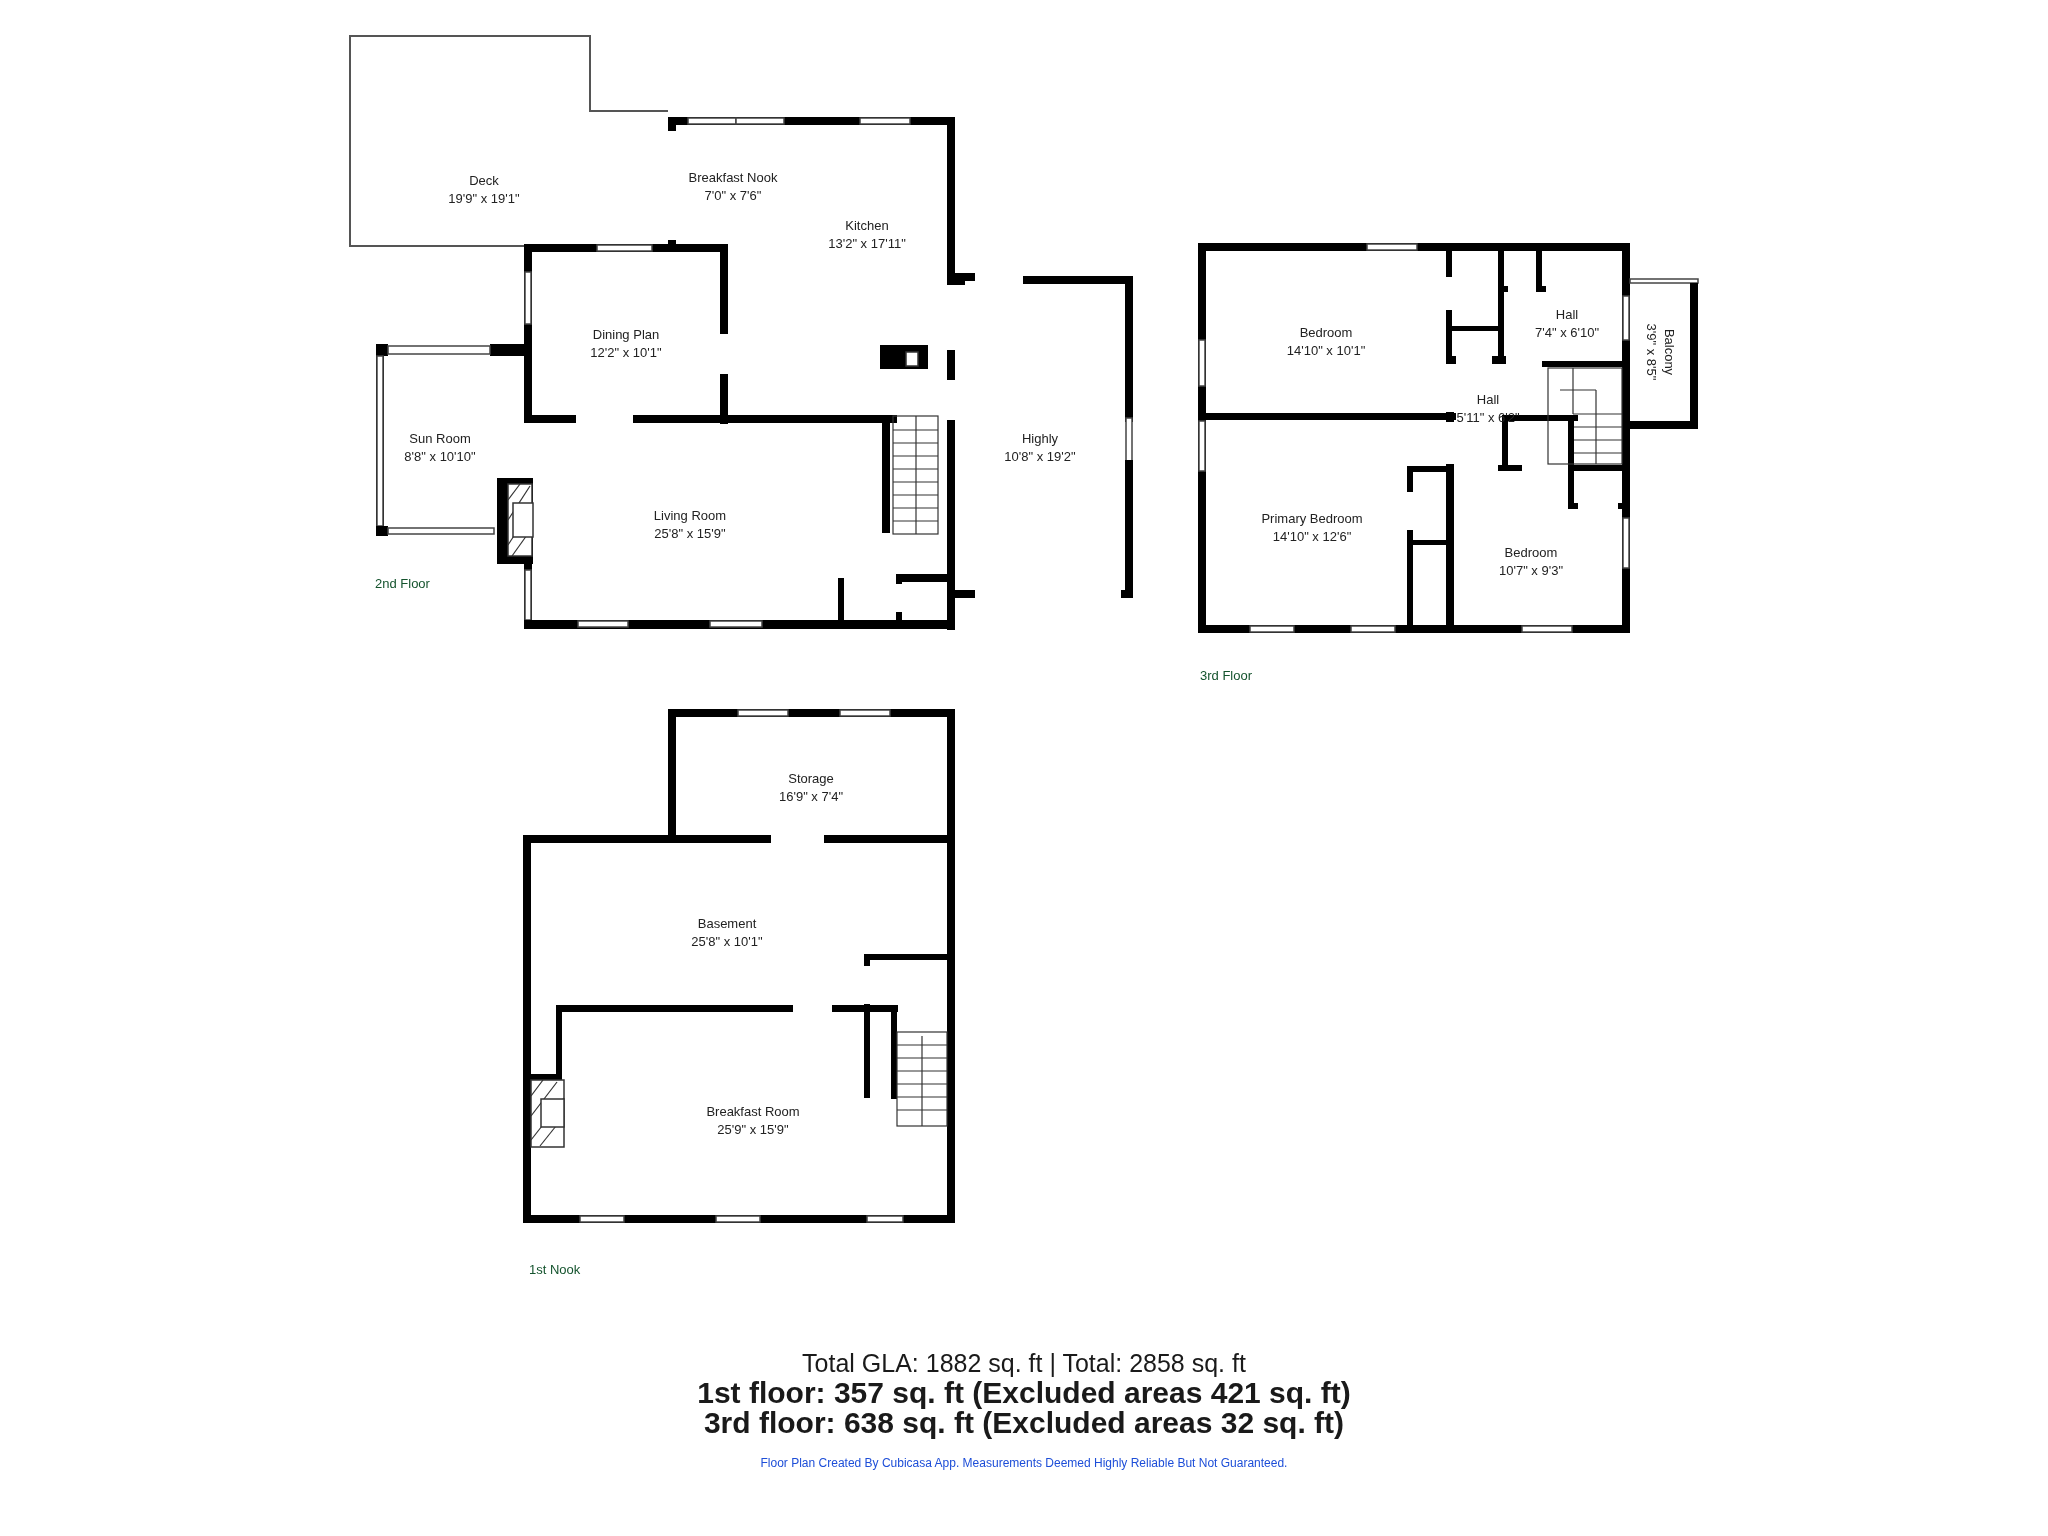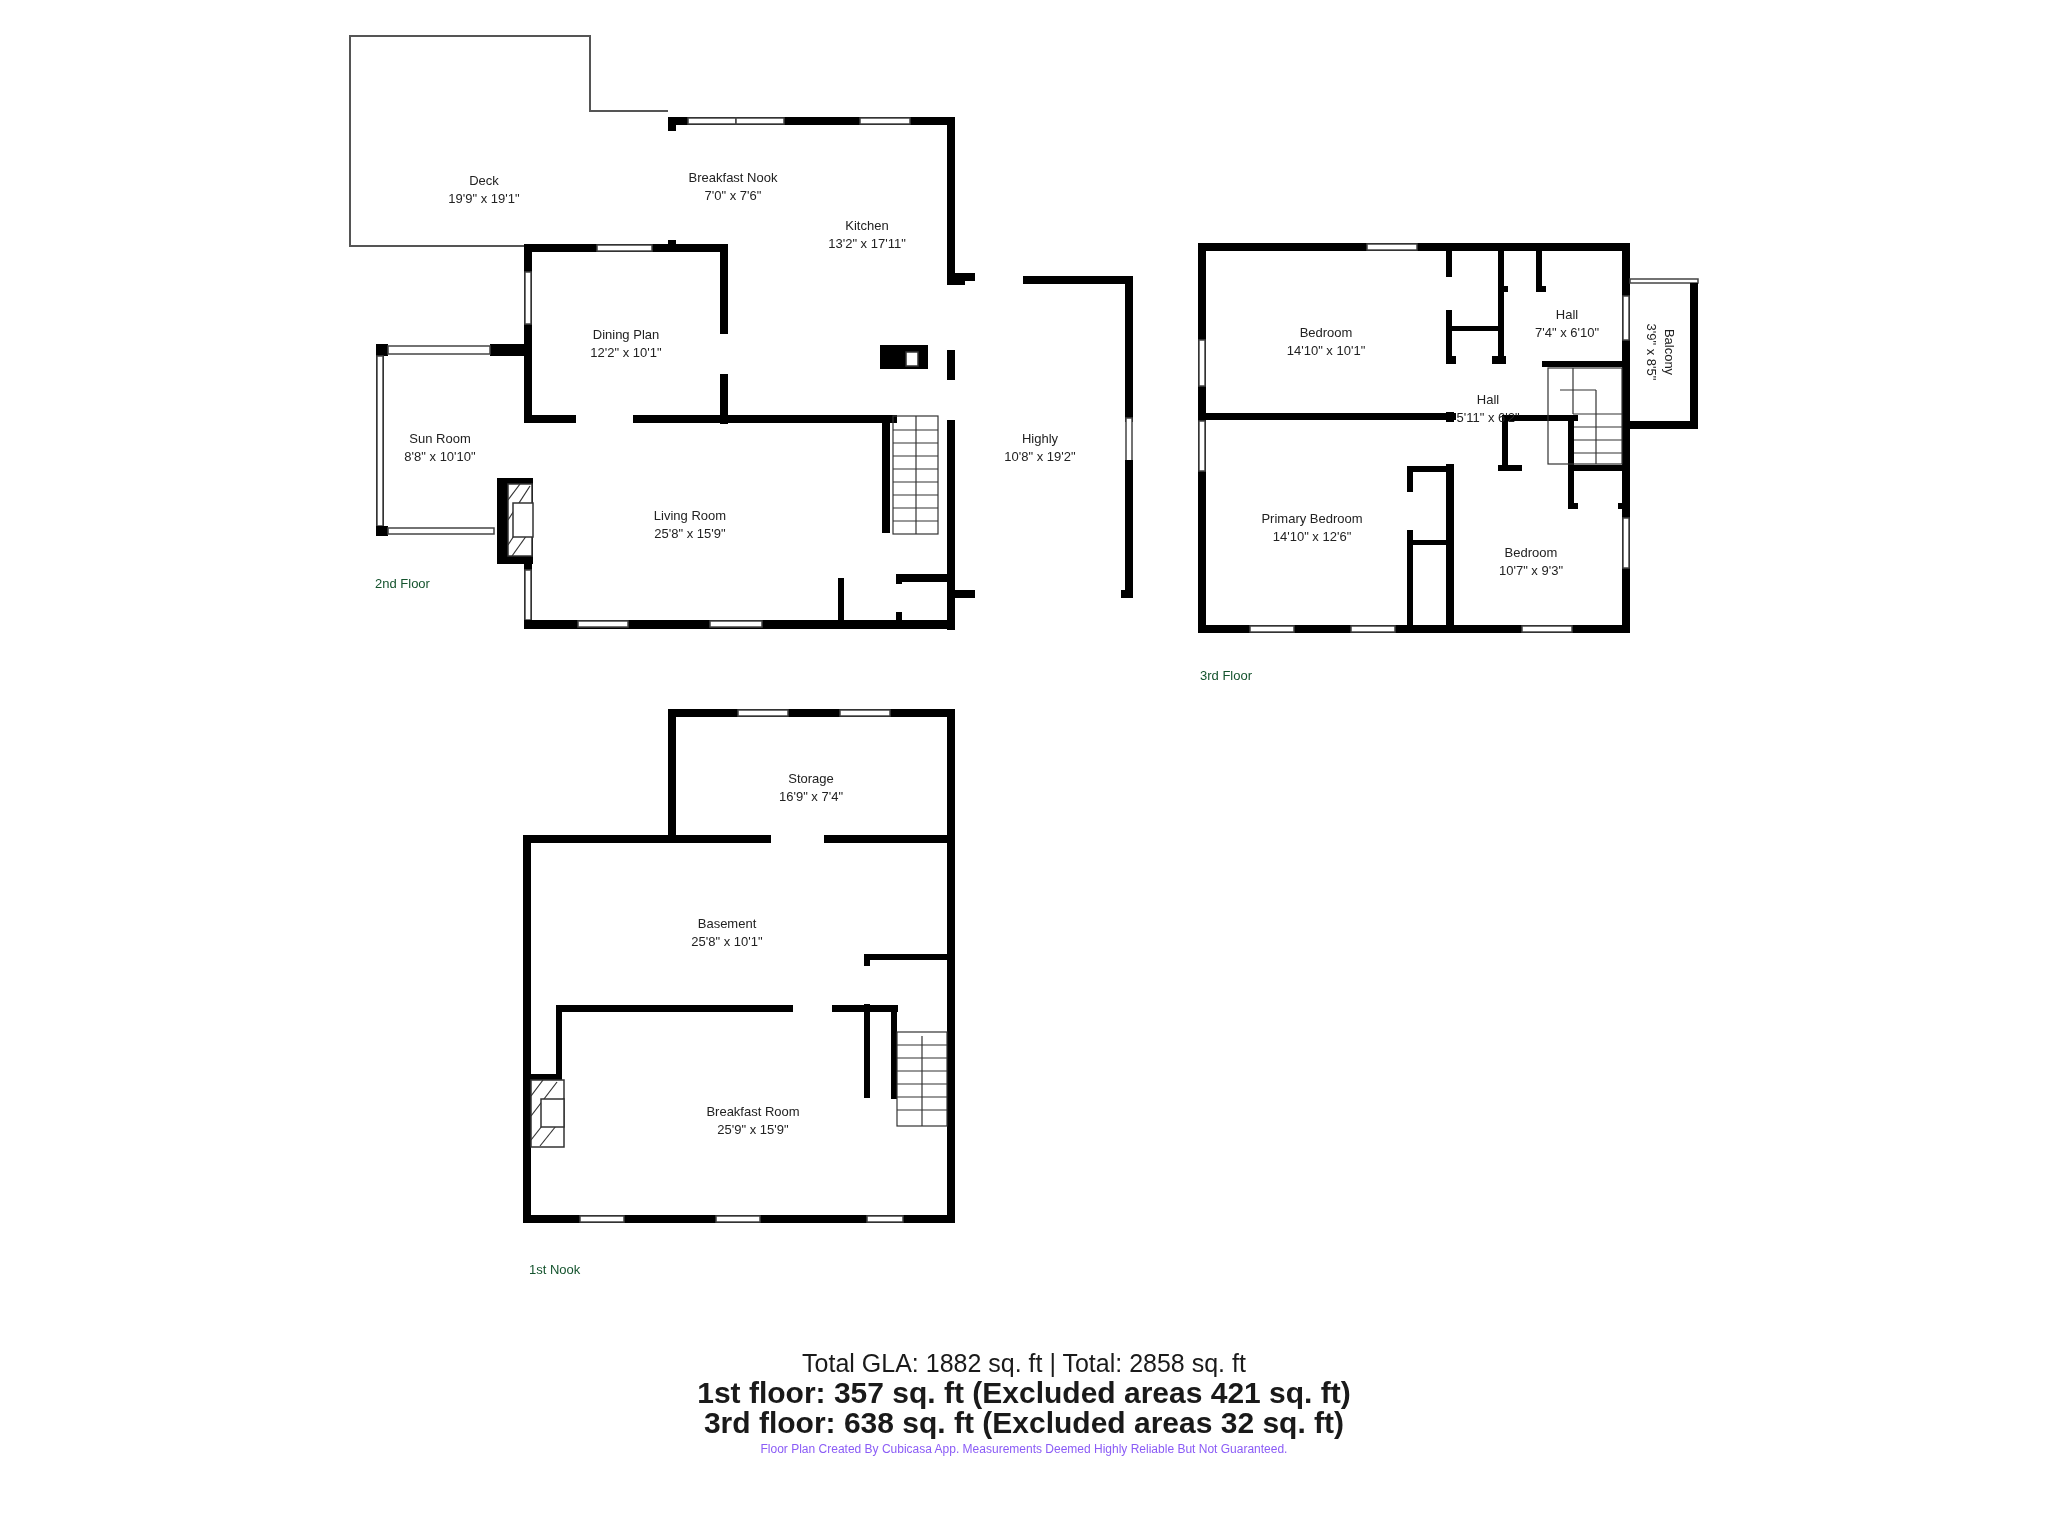--- a/index.html
+++ b/index.html
@@ -12,21 +12,21 @@
   .stair line, .stair rect { stroke: #333; stroke-width: 1.2; fill: none; }
   .fp { fill: #fff; stroke: #333; stroke-width: 1.5; }
   .hatch line { stroke: #333; stroke-width: 1.2; }
   .room-label { position: absolute; transform: translate(-50%, -50%); text-align: center;
                 font-size: 13px; line-height: 18px; white-space: nowrap; color: #222; }
   .room-label .dim { display: block; }
   .floor-label { position: absolute; font-size: 13px; color: #14532d; }
   .summary { position: absolute; left: 0; width: 2048px; top: 1348px; text-align: center; }
   .summary .total { font-weight: normal; font-size: 25px; line-height: 30px; }
   .summary .line { font-size: 30px; line-height: 30px; font-weight: bold; }
-  .summary .note { font-size: 12px; margin-top: 4px; color: #8b5cf6; }
+  .summary .note { font-size: 12px; margin-top: 18px; color: #1d4ed8; }
   .balcony-label { transform: translate(-50%, -50%) rotate(90deg); }
 </style>
 </head>
 <body>
 
 <svg class="plan" width="2048" height="1536" viewBox="0 0 2048 1536" xmlns="http://www.w3.org/2000/svg">
 
   <g>
 
     <polyline class="deck" points="590,246 350,246 350,36 590,36 590,111 668,111"></polyline>

